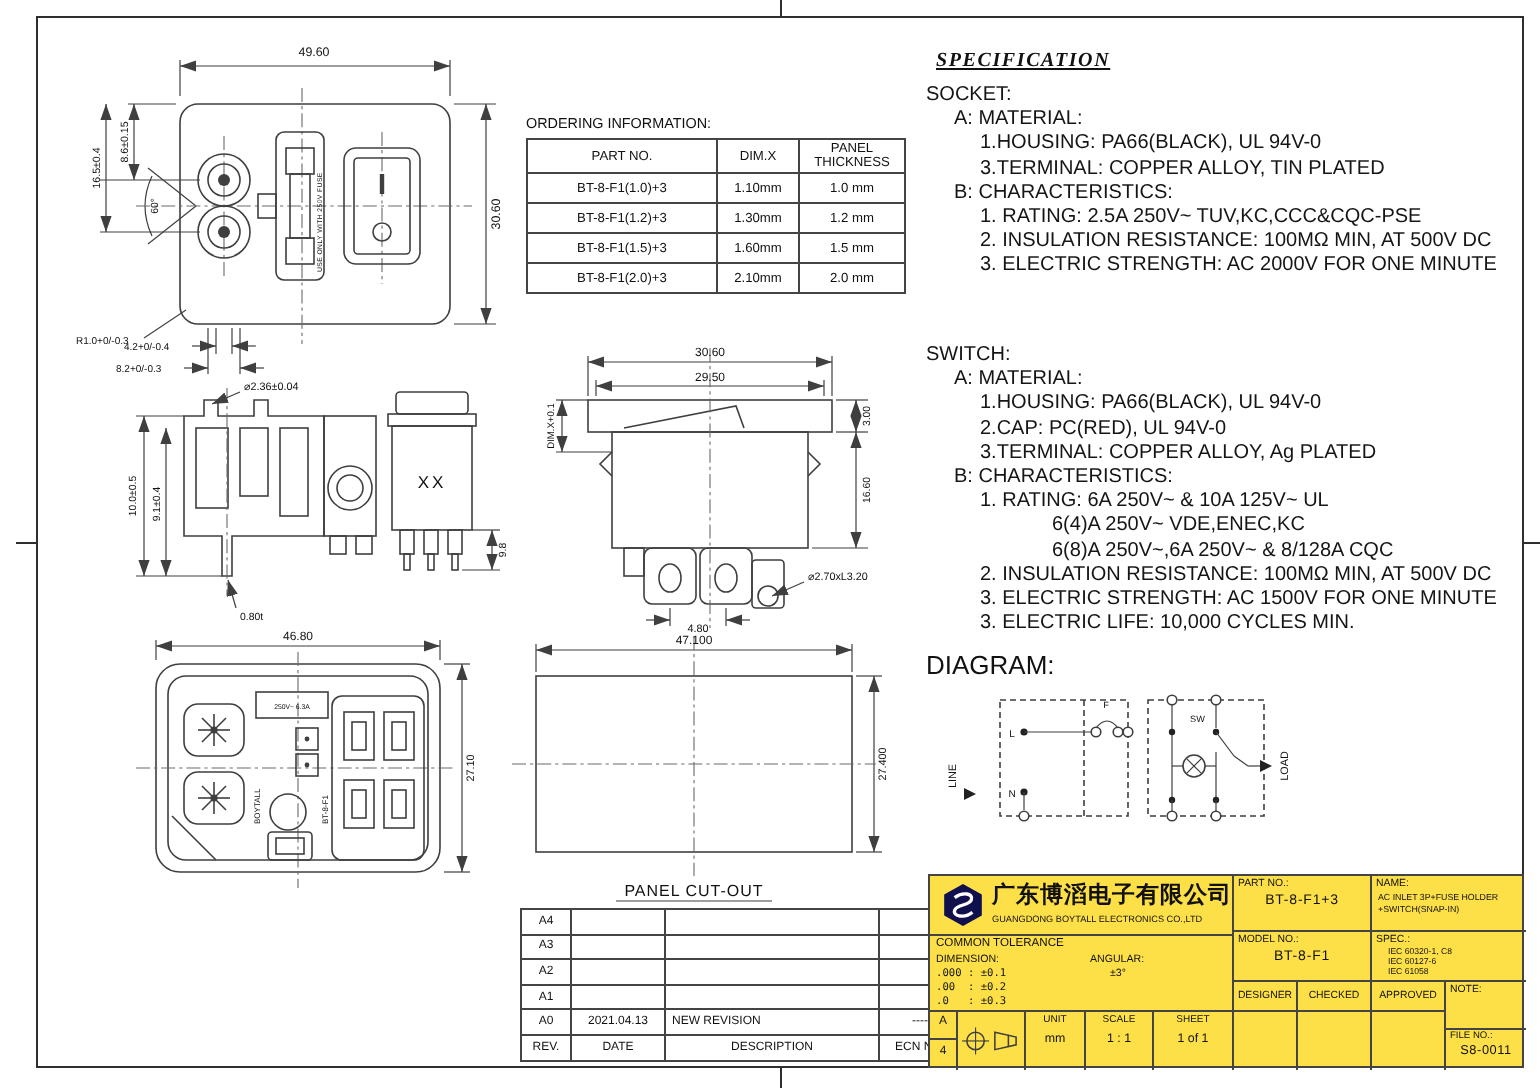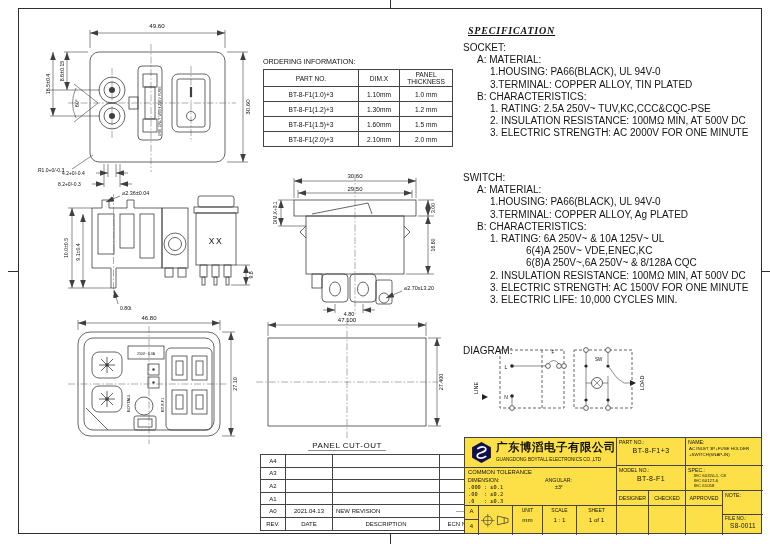--- a/index.html
+++ b/index.html
@@ -15,21 +15,21 @@
   .lnf{stroke:#3f3f3f;stroke-width:0.8;fill:#fff;}
   .dim{stroke:#3f3f3f;stroke-width:0.6;fill:none;}
   .cl{stroke:#6a6a6a;stroke-width:0.55;fill:none;stroke-dasharray:7 2 1.6 2;}
   .dsh{stroke:#3f3f3f;stroke-width:0.8;fill:none;stroke-dasharray:3 2;}
   svg text{fill:#111;font-family:"Liberation Sans",sans-serif;}
   
   .spec-title{font-family:"Liberation Serif",serif;font-style:italic;font-weight:bold;
               font-size:10px;letter-spacing:0.8px;text-decoration:underline;}
   .sl{font-size:10px;line-height:12.2px;white-space:pre;color:#151515;}
   .i1{padding-left:14px;}.i2{padding-left:27px;}.i3{padding-left:63px;}
-  .h7{font-size:10px;margin-top:20px;}
+  .h7{font-size:13px;}
   
   table{border-collapse:collapse;}
   .otbl td,.otbl th{border:1px solid #444;font-size:6.6px;font-weight:normal;
         text-align:center;padding:0 2px;height:14px;color:#111;}
   .otbl th{height:16px;line-height:7px;}
   .rtbl td{border:1px solid #444;font-size:6px;text-align:center;height:11.6px;
         padding:0 2px;color:#111;}
   .rtbl td.dl{text-align:left;padding-left:3px;}
   
   #tblock{position:absolute;left:464px;top:437px;width:298px;height:97px;
@@ -354,20 +354,21 @@
   <div class="sl i1">B: CHARACTERISTICS:</div>
   <div class="sl i2">1. RATING: 2.5A 250V~ TUV,KC,CCC&amp;CQC-PSE</div>
   <div class="sl i2">2. INSULATION RESISTANCE: 100MΩ MIN, AT 500V DC</div>
   <div class="sl i2">3. ELECTRIC STRENGTH: AC 2000V FOR ONE MINUTE</div>
 </div>
 
 <div class="abs" style="left:463px;top:172px;">
   <div class="sl">SWITCH:</div>
   <div class="sl i1">A: MATERIAL:</div>
   <div class="sl i2">1.HOUSING: PA66(BLACK), UL 94V-0</div>
+  <div class="sl i2">2.CAP: PC(RED), UL 94V-0</div>
   <div class="sl i2">3.TERMINAL: COPPER ALLOY, Ag PLATED</div>
   <div class="sl i1">B: CHARACTERISTICS:</div>
   <div class="sl i2">1. RATING: 6A 250V~ &amp; 10A 125V~ UL</div>
   <div class="sl i3">6(4)A 250V~ VDE,ENEC,KC</div>
   <div class="sl i3">6(8)A 250V~,6A 250V~ &amp; 8/128A CQC</div>
   <div class="sl i2">2. INSULATION RESISTANCE: 100MΩ MIN, AT 500V DC</div>
   <div class="sl i2">3. ELECTRIC STRENGTH: AC 1500V FOR ONE MINUTE</div>
   <div class="sl i2">3. ELECTRIC LIFE: 10,000 CYCLES MIN.</div>
 </div>
 

